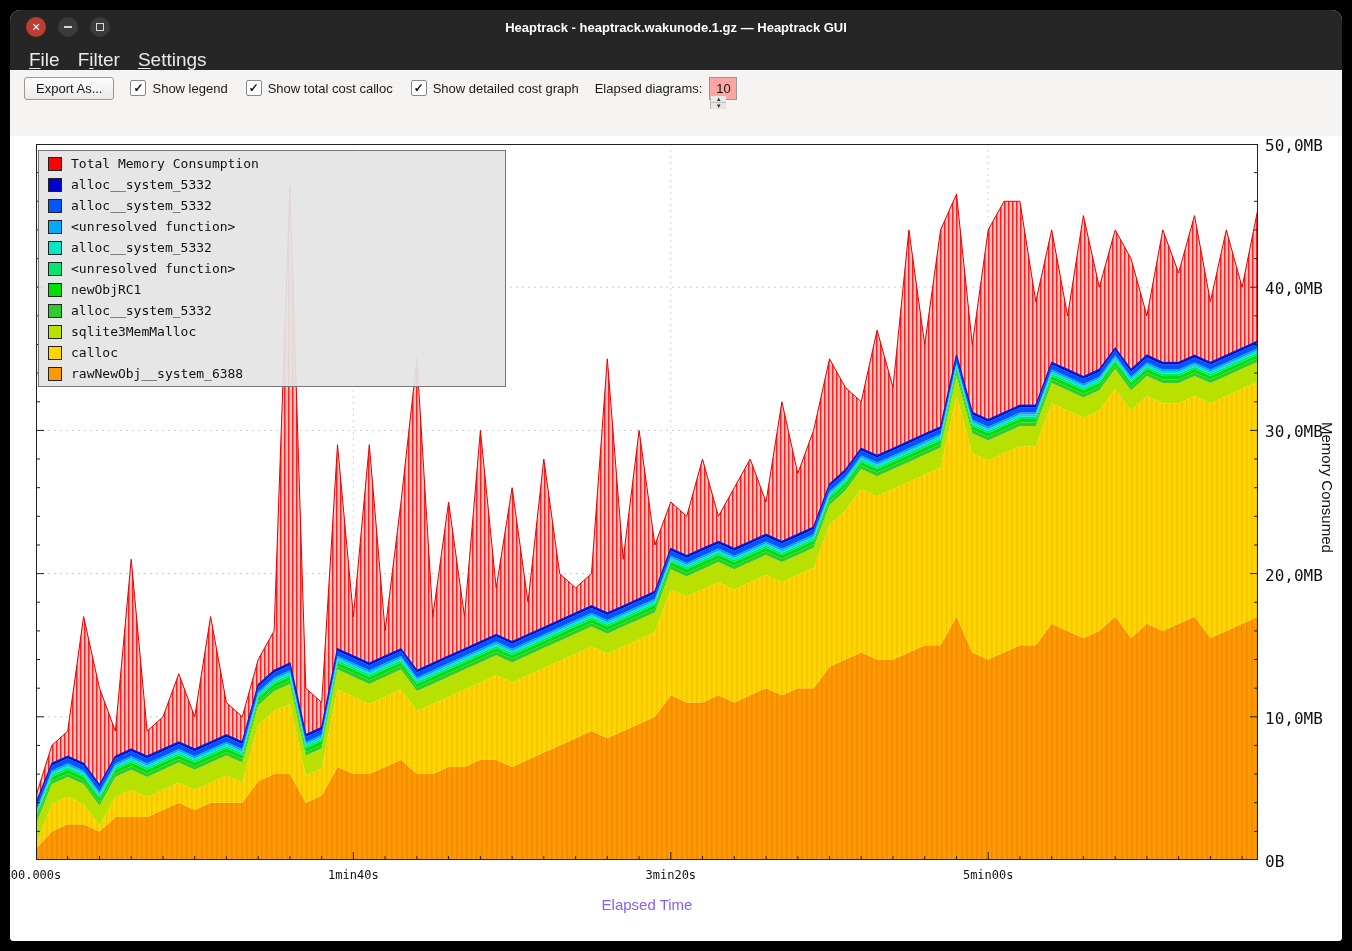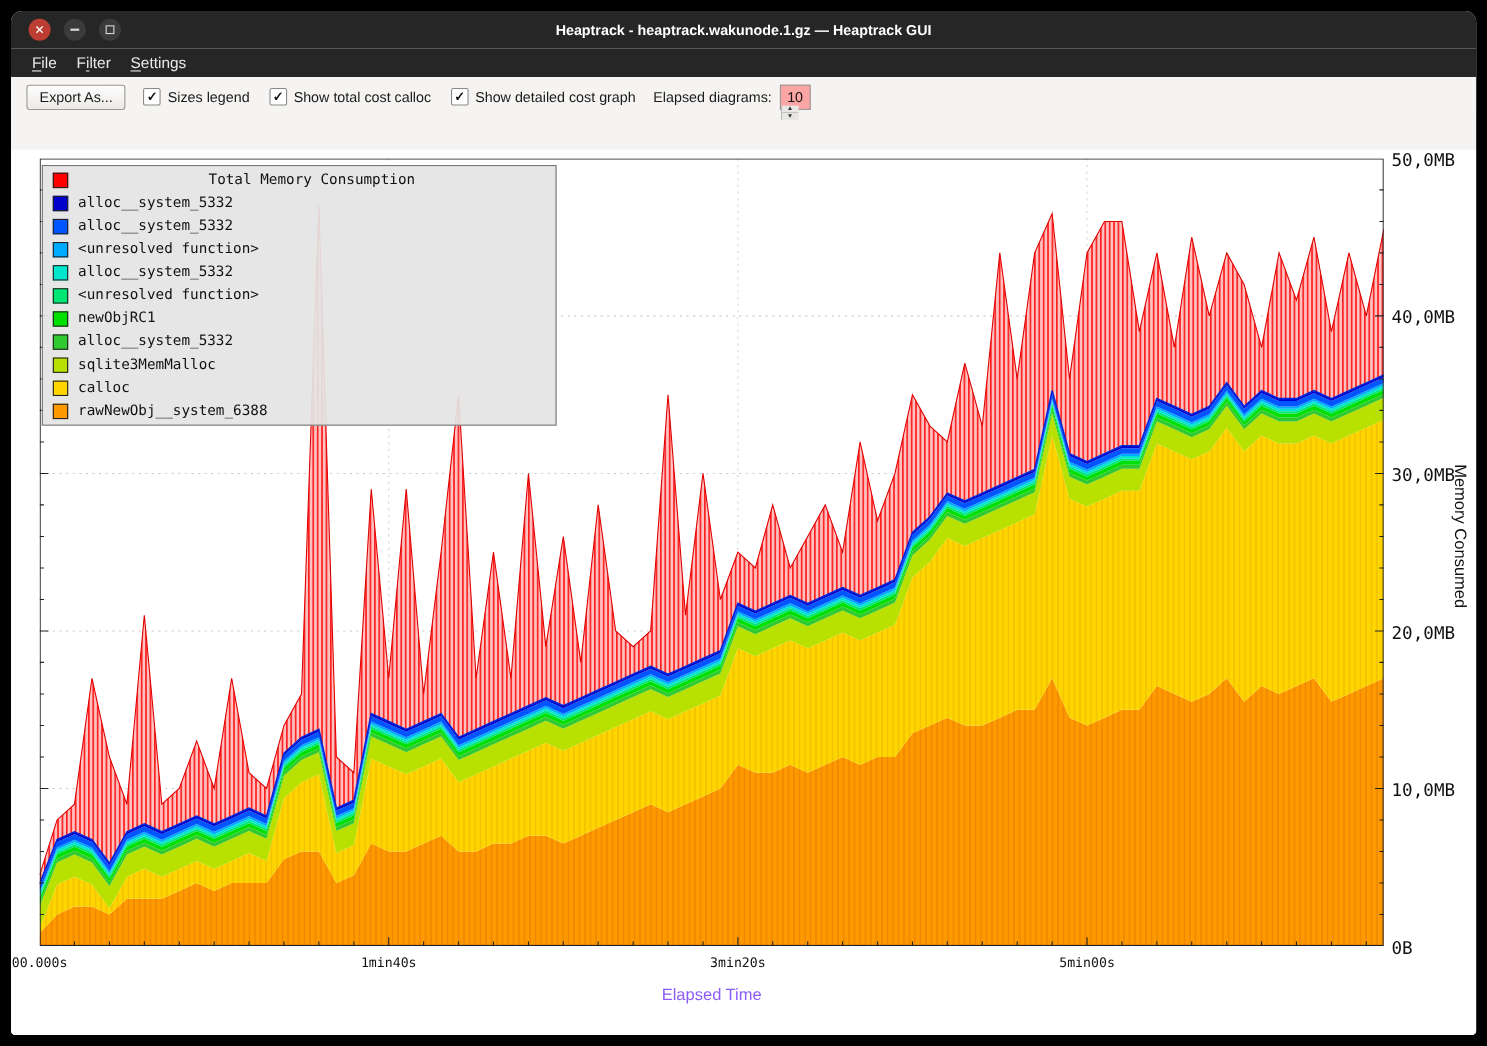--- a/index.html
+++ b/index.html
@@ -16,21 +16,21 @@
           justify-content:center; cursor:pointer; }
   .ctrl.close { background:#bc3e33; color:#fff; font-size:11px; }
   .ctrl.min, .ctrl.max { background:#3b3b3b; }
   .glyph-min { width:8px; height:2px; background:#d8d8d8; display:block; }
   .glyph-max { width:8px; height:8px; border:1.5px solid #d8d8d8; display:block; }
   .title-text { color:#fff; font-size:13px; font-weight:bold; }
 
   
   .menubar { height:26px; background:#262626; display:flex; align-items:stretch;
              padding-left:10px; }
-  .menu-item { color:#e9e9e9; font-size:14px; padding:5px 9px; cursor:default; }
+  .menu-item { color:#e9e9e9; font-size:19px; padding:5px 9px; cursor:default; }
   .accel { text-decoration:underline; text-underline-offset:2px; }
 
   
   .tabbar { height:30px; background:#f2f1ef; border-bottom:1px solid #b6b3af;
             display:flex; align-items:flex-end; padding:0 0 0 14px; }
   .tab { font-size:13px; color:#1a1a1a; background:#e9e7e4; border:1px solid #b6b3af;
          border-bottom:none; padding:4px 13px 5px 13px; margin-right:2px;
          border-radius:3px 3px 0 0; margin-bottom:-1px; cursor:pointer; }
   .tab.active { background:#fbfbfa; padding-top:6px; border-bottom:1px solid #fbfbfa; }
 
@@ -66,21 +66,21 @@
                   font-size:15px; color:#111; }
 
   
   .legend { position:absolute; left:28px; top:14px; width:468px;
             background:rgba(228,228,228,0.93); border:1px solid #777;
             font-family:"DejaVu Sans Mono", monospace; font-size:13px; color:#111;
             padding:2px 0; }
   .lg-row { display:flex; align-items:center; padding:3px 9px; }
   .lg-swatch { width:14px; height:14px; border:1px solid #222; margin-right:9px;
                flex:0 0 14px; }
-  .lg-title { flex:1; text-align:center; }
+  .lg-title { flex:1; }
   .lg-label { white-space:nowrap; }
 </style>
 </head>
 <body>
 
 <div class="window">
 
   <div class="titlebar">
     <div class="controls">
       <div class="ctrl close">✕</div>
@@ -99,21 +99,21 @@
       <div class="menu-item">F<span class="accel">i</span>lter</div>
       <div class="menu-item"><span class="accel">S</span>ettings</div>
     </div>
 
 
   <div class="toolbar">
     <button class="btn">Export As...</button>
     <div style="display:flex;align-items:center;gap:18px;">
         <div class="cb">
           <span class="cb-box">✓</span>
-          <span>Sizes legend</span>
+          <span>Show legend</span>
         </div>
         <div class="cb">
           <span class="cb-box">✓</span>
           <span>Show total cost calloc</span>
         </div>
         <div class="cb">
           <span class="cb-box">✓</span>
           <span>Show detailed cost graph</span>
         </div>
       </div>

